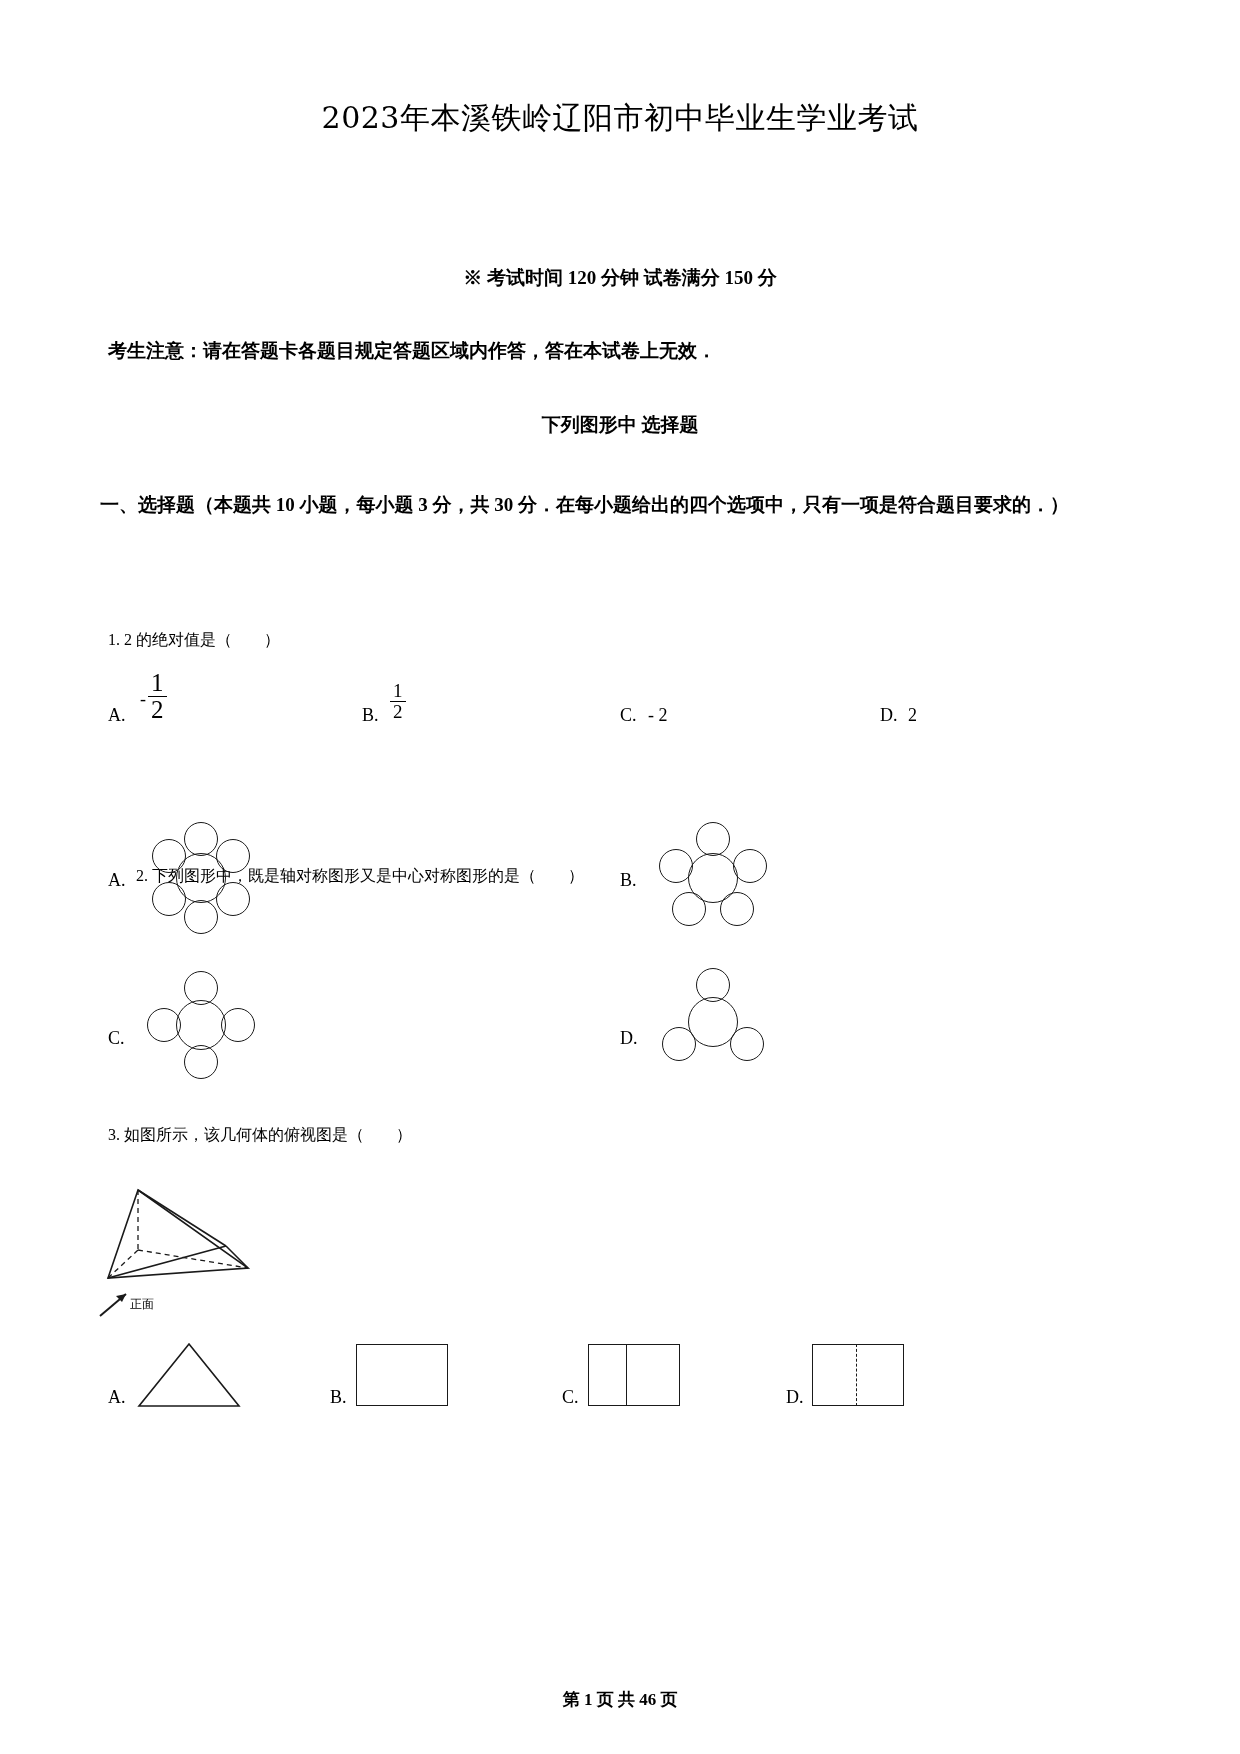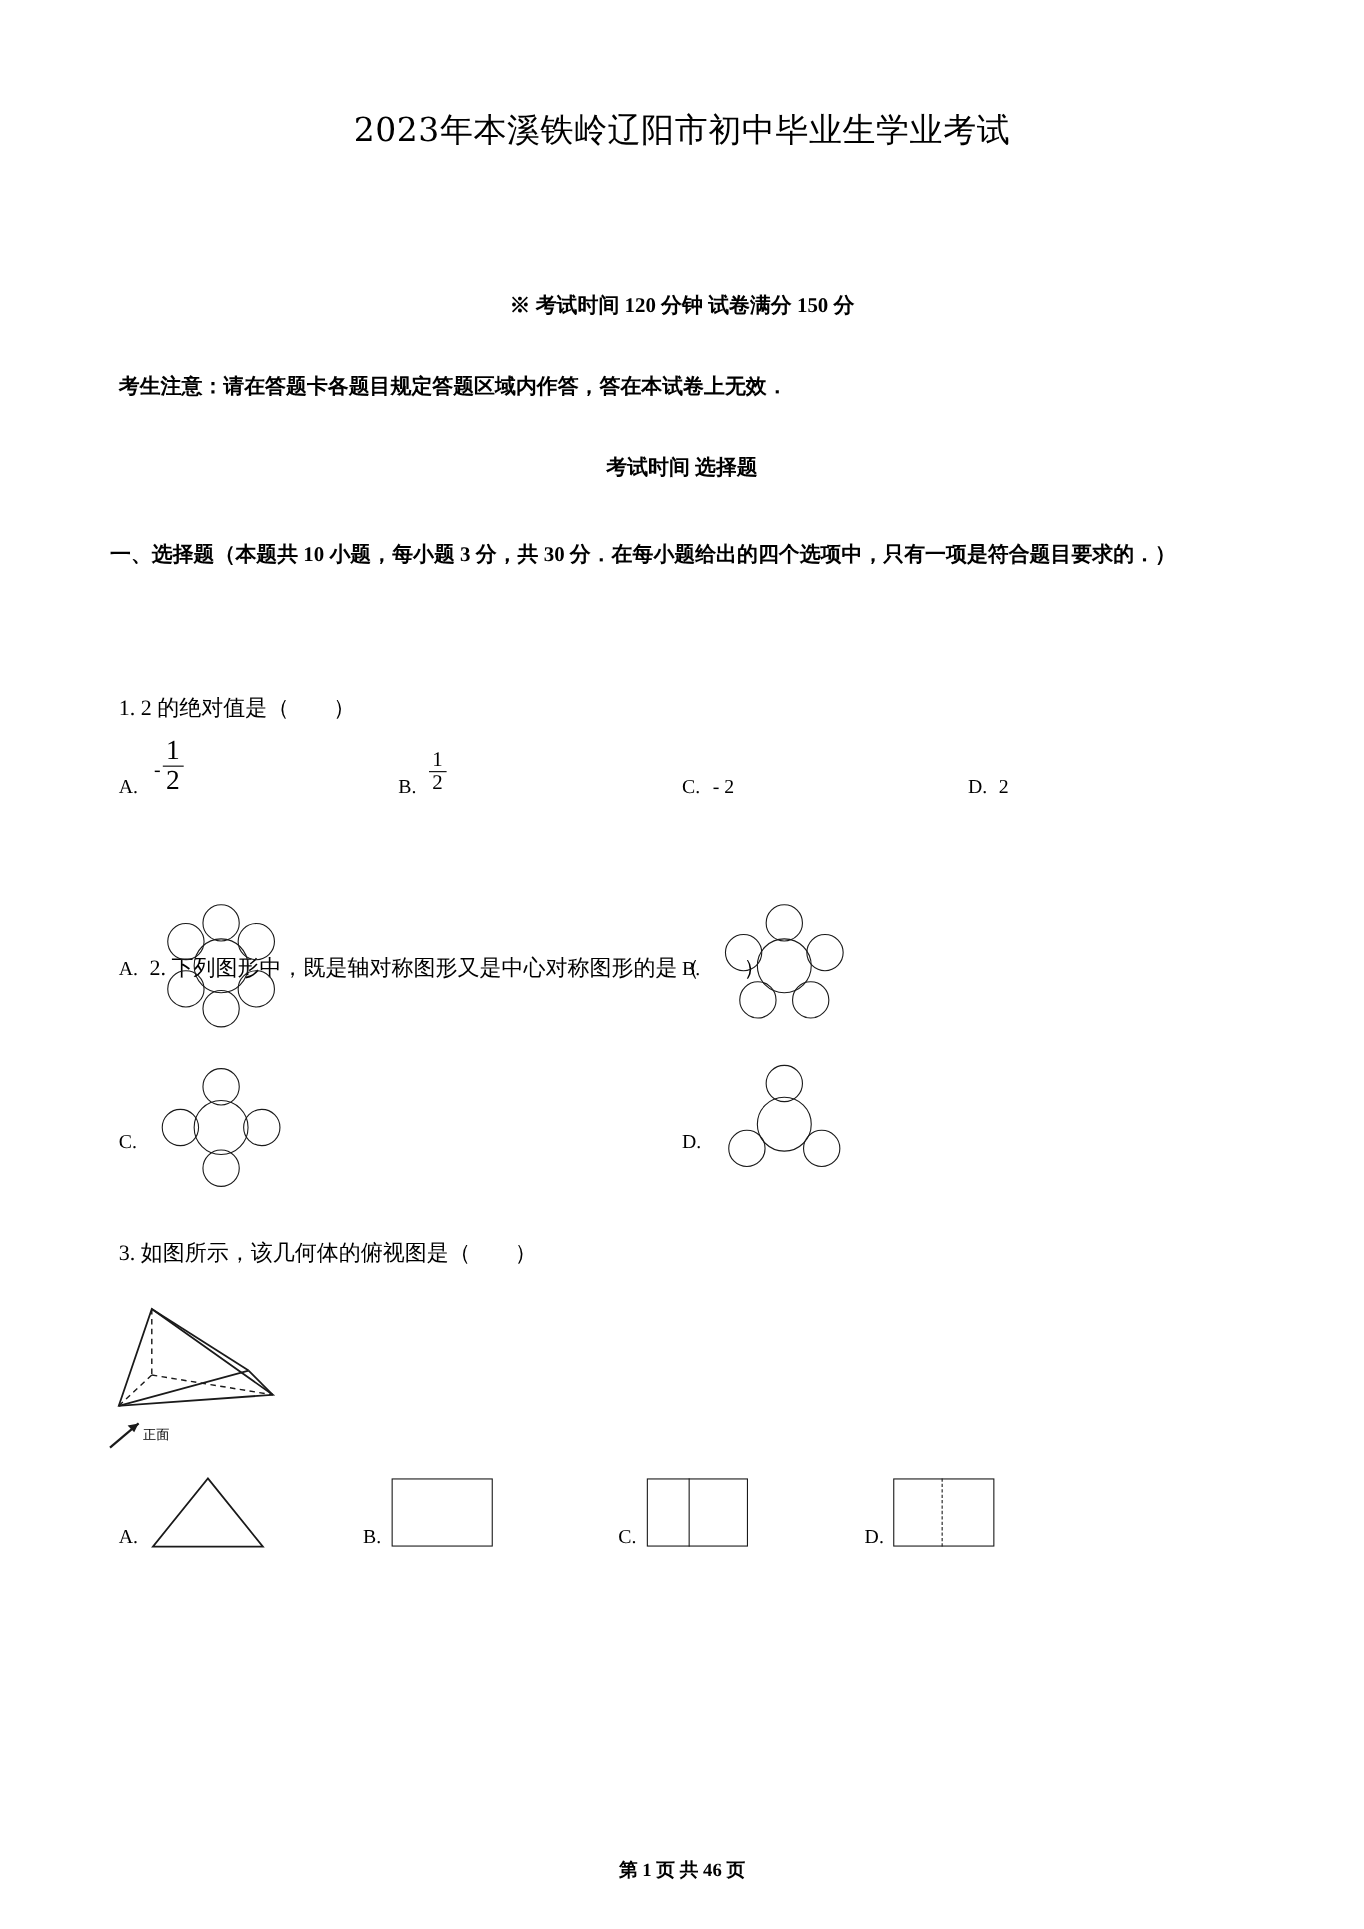--- a/index.html
+++ b/index.html
@@ -66,21 +66,21 @@
   .section-heading {
     position: absolute;
     left: 100px; top: 482px;
     width: 1060px;
     font-weight: bold;
     font-size: 19px;
     line-height: 46px;
   }
   .q-stem {
     position: absolute;
-    font-size: 20px;
+    font-size: 16px;
     white-space: nowrap;
   }
   .opt-label {
     position: absolute;
     font-size: 18px;
   }
   .frac {
     display: inline-block;
     vertical-align: middle;
     text-align: center;
@@ -145,21 +145,21 @@
   }
 </style>
 </head>
 <body>
 
 <div class="page">
 
   <div class="doc-title">2023年本溪铁岭辽阳市初中毕业生学业考试</div>
   <div class="exam-info">※ 考试时间 120 分钟 试卷满分 150 分</div>
   <div class="notice">考生注意：请在答题卡各题目规定答题区域内作答，答在本试卷上无效．</div>
-  <div class="part-heading">考试时间 选择题</div>
+  <div class="part-heading">下列图形中 选择题</div>
   <div class="section-heading">一、选择题（本题共 10 小题，每小题 3 分，共 30 分．在每小题给出的四个选项中，只有一项是符合题目要求的．）</div>
 
   <div class="q-stem" style="left:108px; top:630px;">1. 2 的绝对值是（　　）</div>
 
   <div class="opt-label" style="left:108px; top:705px;">A.</div>
   <div style="position:absolute; left:140px; top:672px;">
     <span class="neg-sign">-</span><span class="frac frac-big"><span class="num">1</span><span class="den">2</span></span>
   </div>
 
   <div class="opt-label" style="left:362px; top:705px;">B.</div>

